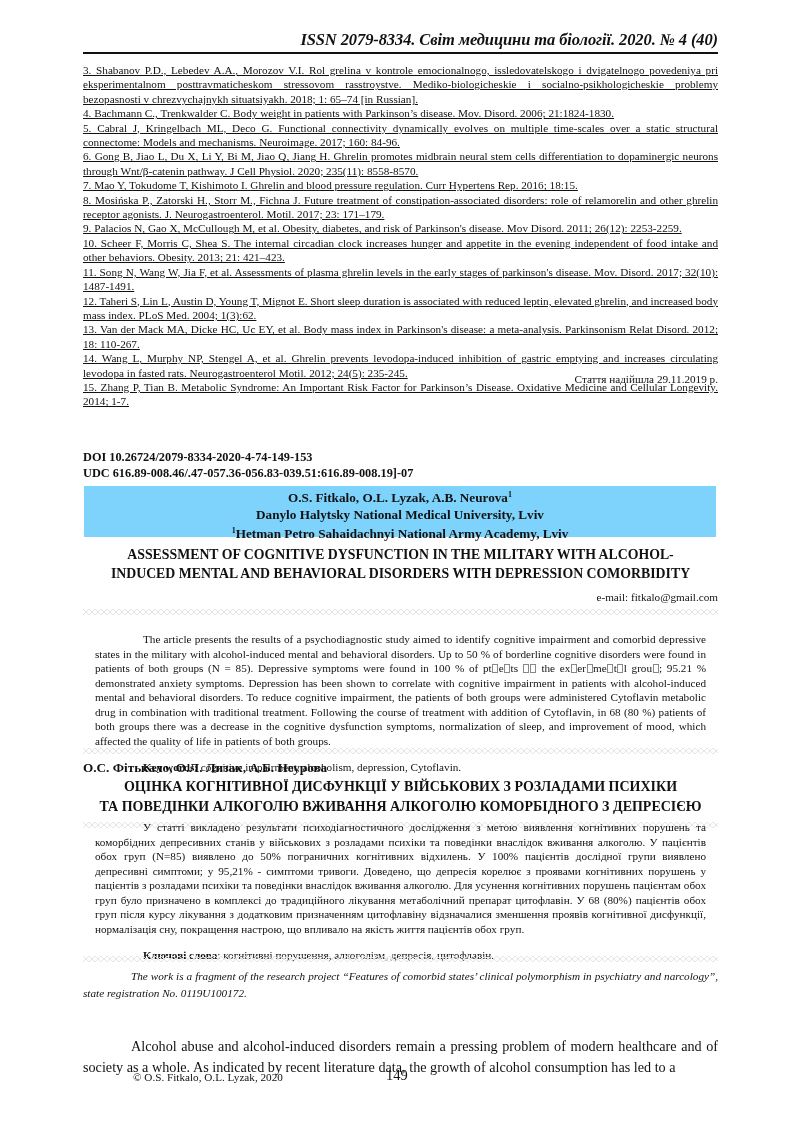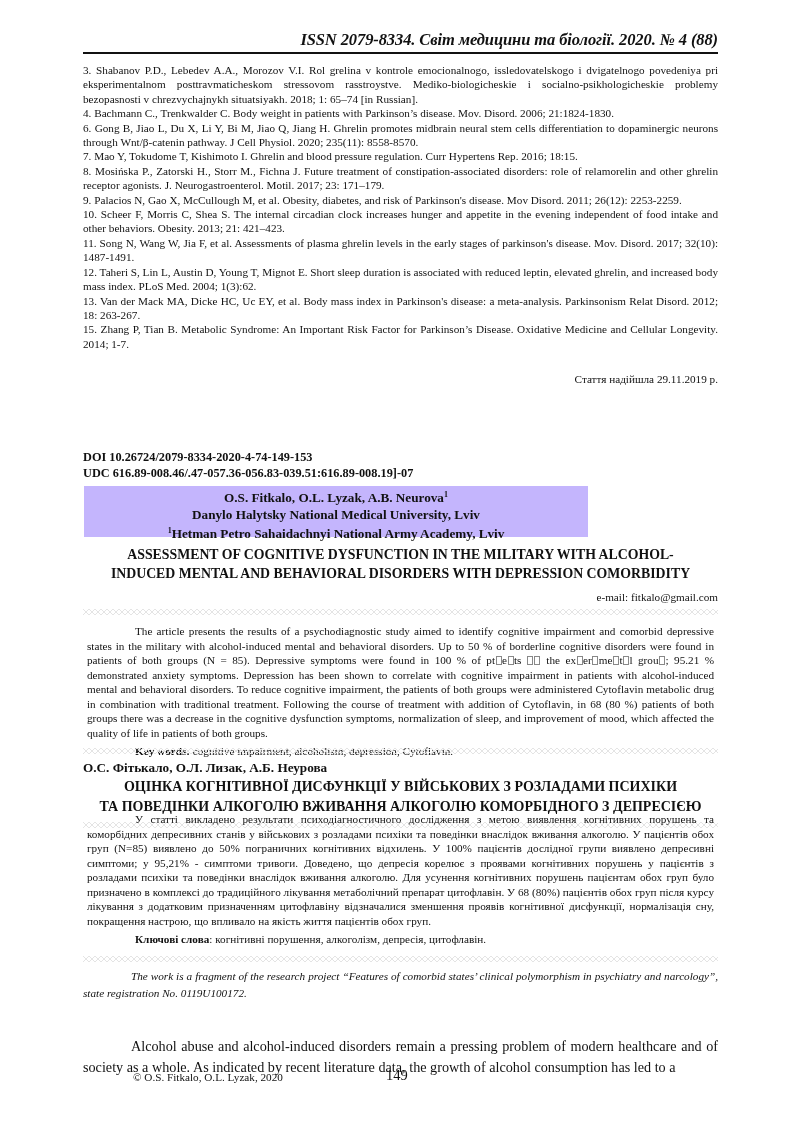--- a/index.html
+++ b/index.html
@@ -4,69 +4,71 @@
 <style>
   html, body { margin: 0; padding: 0; background: #ffffff; }
   body { width: 800px; height: 1132px; position: relative; overflow: hidden;
          font-family: "Liberation Serif", serif; color: #111; }
   .page { position: absolute; left: 83px; width: 635px; top: 0; }
   .hdr { position: absolute; top: 30px; right: 0; font-size: 16.5px; font-weight: bold; font-style: italic;
          white-space: nowrap; letter-spacing: -0.1px; }
   .rule { position: absolute; top: 52px; left: 0; width: 635px; height: 2px; background: #111; }
   .refs { position: absolute; top: 63px; left: 0; width: 635px; font-size: 11.2px; line-height: 14.4px;
           text-align: justify; }
-  .refs p { margin: 0; }
+  .refs p { margin: 0; text-decoration: underline; }
   .received { position: absolute; top: 373px; right: 0; font-size: 11.2px; }
   .doi { position: absolute; top: 449px; left: 0; font-size: 12.3px; font-weight: bold; line-height: 16px; }
-  .grey { position: absolute; top: 486px; left: 1px; width: 504px; height: 51px; background: #c4b5fd;
+  .grey { position: absolute; top: 486px; left: 1px; width: 632px; height: 51px; background: #7dd3fc;
           text-align: center; font-weight: bold; font-size: 13.2px; line-height: 16.5px; padding-top: 1px; box-sizing: border-box; }
   .grey sup { font-size: 8px; vertical-align: 5px; }
   .entitle { position: absolute; top: 545px; left: 0; width: 635px; text-align: center; font-weight: bold;
              font-size: 13.8px; line-height: 19px; }
   .email { position: absolute; top: 591px; right: 0; font-size: 11.2px; }
   .zig { position: absolute; left: 0; width: 635px; height: 6px;
          background-image: linear-gradient(135deg, transparent 45%, #e4e4e4 45%, #e4e4e4 55%, transparent 55%),
                            linear-gradient(45deg, transparent 45%, #e4e4e4 45%, #e4e4e4 55%, transparent 55%);
          background-size: 6px 6px; }
   .abs { position: absolute; left: 0; width: 635px; font-size: 11.2px; line-height: 14.5px; text-align: justify; }
-  .abs p { margin: 4px; }
+  .abs p { margin: 12px; }
   .abs .ind { text-indent: 48px; }
   .kw { padding-left: 48px; }
   .kw b { font-weight: bold; }
   .glyph { display: inline-block; width: 6px; height: 9px; border: 1px solid #888; box-sizing: border-box;
            vertical-align: -1px; margin: 0 0.5px; }
   .uaauth { position: absolute; top: 760px; left: 0; width: 635px; font-weight: bold; font-size: 13.2px; }
   .uatitle { position: absolute; top: 777px; left: 0; width: 635px; text-align: center; font-weight: bold; font-size: 14px; line-height: 20px; }
   .note { position: absolute; top: 968px; left: 0; width: 635px; font-size: 11.2px; line-height: 17px;
           font-style: italic; text-align: justify; }
   .note p { margin: 0; text-indent: 48px; }
   .body { position: absolute; top: 1036px; left: 0; width: 635px; font-size: 14.2px; line-height: 20.5px; text-align: justify; }
   .body p { margin: 0; text-indent: 48px; }
   .foot-copy { position: absolute; top: 1071px; left: 50px; font-size: 11.2px; }
   .foot-page { position: absolute; top: 1067px; left: 303px; font-size: 14.5px; }
 </style>
 </head>
 <body>
 
 <div class="page">
 
-  <div class="hdr">ISSN 2079-8334. Світ медицини та біології. 2020. № 4 (88)</div>
+  <div class="hdr">ISSN 2079-8334. Світ медицини та біології. 2020. № 4 (40)</div>
   <div class="rule"></div>
 
   <div class="refs">
     <p>3. Shabanov P.D., Lebedev A.A., Morozov V.I. Rol grelina v kontrole emocionalnogo, issledovatelskogo i dvigatelnogo povedeniya pri eksperimentalnom posttravmaticheskom stressovom rasstroystve. Mediko-biologicheskie i socialno-psikhologicheskie problemy bezopasnosti v chrezvychajnykh situatsiyakh. 2018; 1: 65–74 [in Russian].</p>
     <p>4. Bachmann C., Trenkwalder C. Body weight in patients with Parkinson’s disease. Mov. Disord. 2006; 21:1824-1830.</p>
+    <p>5. Cabral J, Kringelbach ML, Deco G. Functional connectivity dynamically evolves on multiple time-scales over a static structural connectome: Models and mechanisms. Neuroimage. 2017; 160: 84-96.</p>
     <p>6. Gong B, Jiao L, Du X, Li Y, Bi M, Jiao Q, Jiang H. Ghrelin promotes midbrain neural stem cells differentiation to dopaminergic neurons through Wnt/β-catenin pathway. J Cell Physiol. 2020; 235(11): 8558-8570.</p>
     <p>7. Mao Y, Tokudome T, Kishimoto I. Ghrelin and blood pressure regulation. Curr Hypertens Rep. 2016; 18:15.</p>
     <p>8. Mosińska P., Zatorski H., Storr M., Fichna J. Future treatment of constipation-associated disorders: role of relamorelin and other ghrelin receptor agonists. J. Neurogastroenterol. Motil. 2017; 23: 171–179.</p>
     <p>9. Palacios N, Gao X, McCullough M, et al. Obesity, diabetes, and risk of Parkinson's disease. Mov Disord. 2011; 26(12): 2253-2259.</p>
     <p>10. Scheer F, Morris C, Shea S. The internal circadian clock increases hunger and appetite in the evening independent of food intake and other behaviors. Obesity. 2013; 21: 421–423.</p>
     <p>11. Song N, Wang W, Jia F, et al. Assessments of plasma ghrelin levels in the early stages of parkinson's disease. Mov. Disord. 2017; 32(10): 1487-1491.</p>
     <p>12. Taheri S, Lin L, Austin D, Young T, Mignot E. Short sleep duration is associated with reduced leptin, elevated ghrelin, and increased body mass index. PLoS Med. 2004; 1(3):62.</p>
-    <p>13. Van der Mack MA, Dicke HC, Uc EY, et al. Body mass index in Parkinson's disease: a meta-analysis. Parkinsonism Relat Disord. 2012; 18: 263-267.</p>
+    <p>13. Van der Mack MA, Dicke HC, Uc EY, et al. Body mass index in Parkinson's disease: a meta-analysis. Parkinsonism Relat Disord. 2012; 18: 110-267.</p>
+    <p>14. Wang L, Murphy NP, Stengel A, et al. Ghrelin prevents levodopa-induced inhibition of gastric emptying and increases circulating levodopa in fasted rats. Neurogastroenterol Motil. 2012; 24(5): 235-245.</p>
     <p>15. Zhang P, Tian B.  Metabolic Syndrome: An Important Risk Factor for Parkinson’s Disease. Oxidative Medicine and Cellular Longevity. 2014; 1-7.</p>
   </div>
 
   <div class="received">Стаття надійшла 29.11.2019 р.</div>
 
   <div class="doi">
     <div>DOI 10.26724/2079-8334-2020-4-74-149-153</div>
     <div>UDC 616.89-008.46/.47-057.36-056.83-039.51:616.89-008.19]-07</div>
   </div>
 

